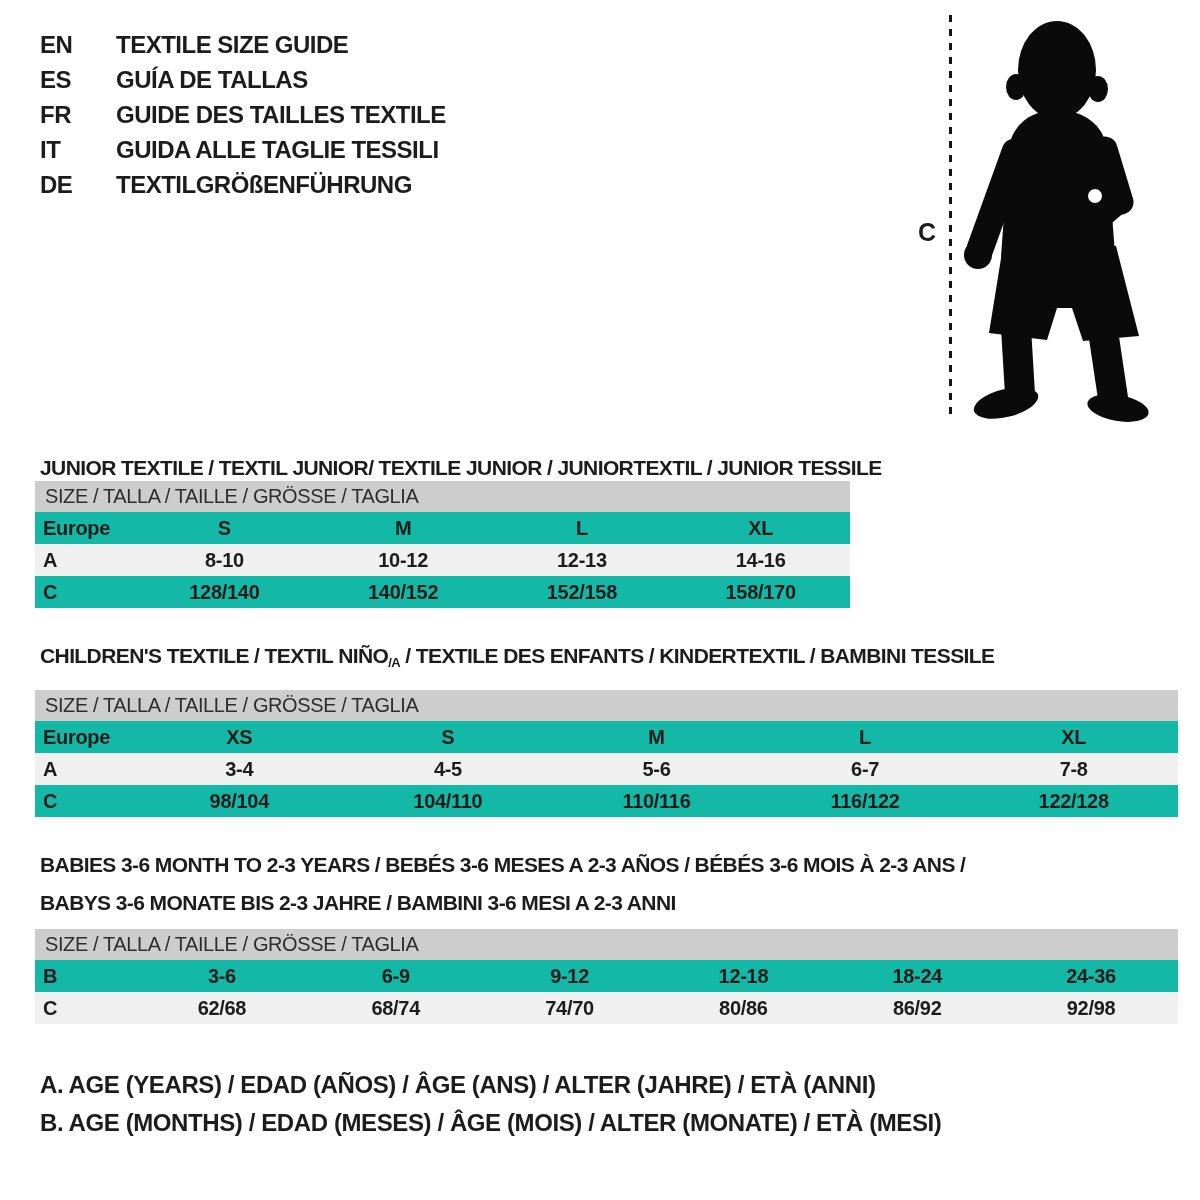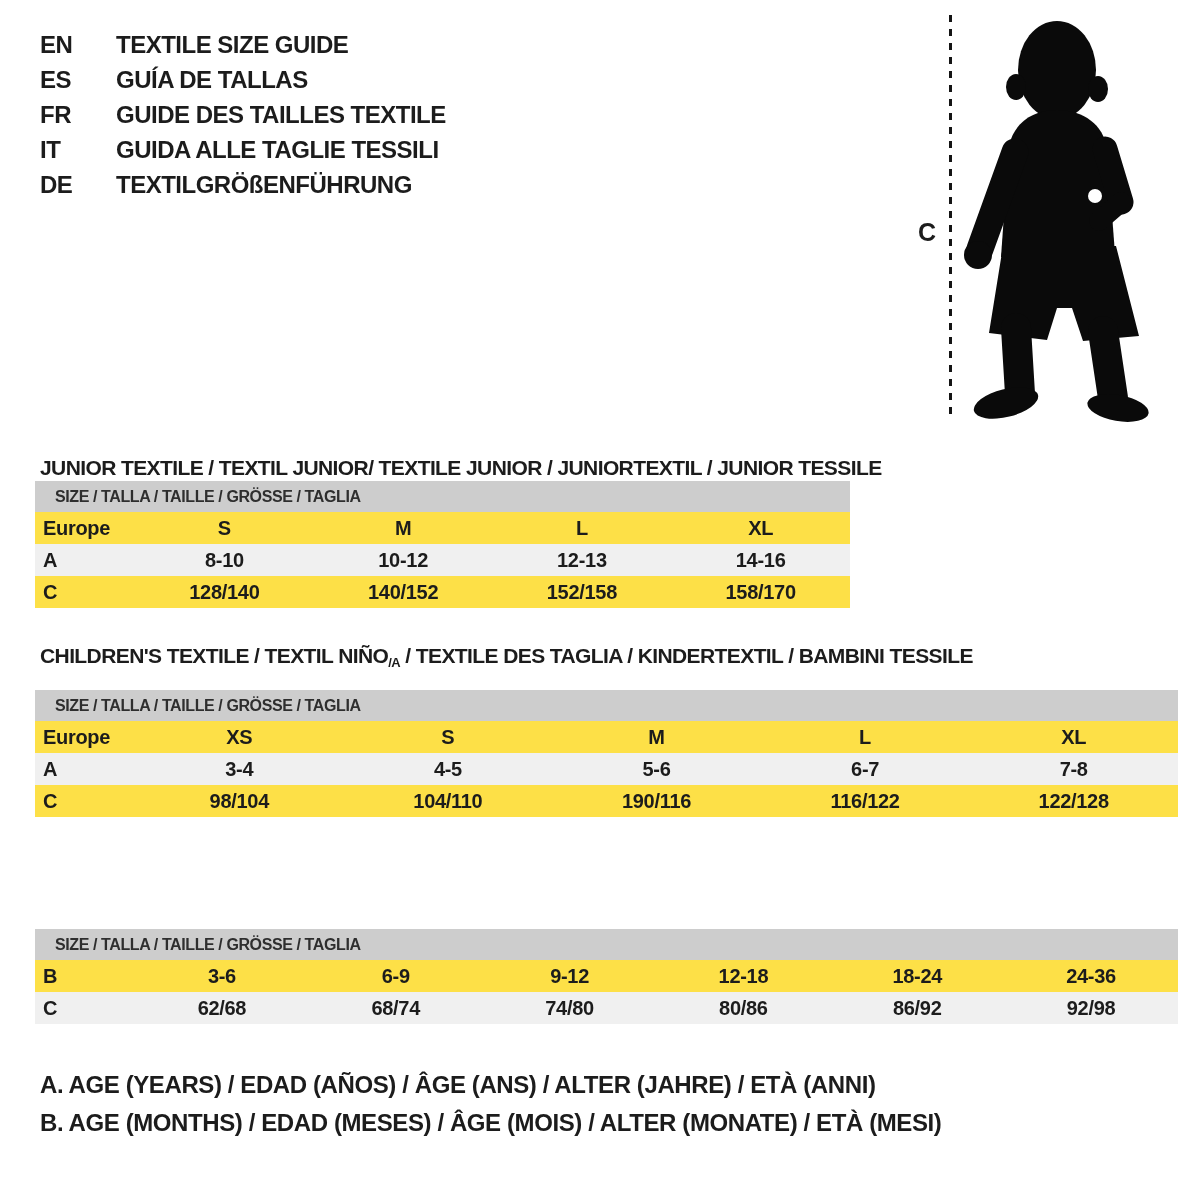--- a/index.html
+++ b/index.html
@@ -39,24 +39,24 @@
   #title2{top:644px;}
   #title3{top:846px;line-height:38px;}
   .sub-a{font-size:13px;font-weight:700;position:relative;top:4px;}
   
   .size-table{position:absolute;left:35px;}
   #t1{top:481px;width:815px;}
   #t2{top:690px;width:1143px;}
   #t3{top:929px;width:1143px;}
   .band{
     height:31px;line-height:31px;background:#cdcdcd;color:#2e2e2e;
-    font-size:16px;font-weight:700;letter-spacing:-0.4px;padding-left:20px;
+    font-size:20px;font-weight:400;letter-spacing:-0.4px;padding-left:10px;
     box-sizing:border-box;
   }
-  .trow{display:flex;align-items:center;height:32px;background:#fde047;}
+  .trow{display:flex;align-items:center;height:32px;background:#14b8a6;}
   .trow.shaded{background:#f0f0f0;}
   .rlabel{
     width:100px;padding-left:8px;box-sizing:border-box;
     font-size:20px;font-weight:700;letter-spacing:-0.3px;
   }
   .cell{
     flex:1;text-align:center;
     font-size:20px;font-weight:700;letter-spacing:-0.3px;
   }
   
@@ -141,21 +141,21 @@
       </div>
       <div class="trow">
         <span class="rlabel">C</span>
         <span class="cell">128/140</span>
         <span class="cell">140/152</span>
         <span class="cell">152/158</span>
         <span class="cell">158/170</span>
       </div>
     </div>
 
-  <div id="title2" class="sec-title"><span>CHILDREN'S TEXTILE / TEXTIL NIÑO</span><span class="sub-a">/A</span><span> / TEXTILE DES TAGLIA / KINDERTEXTIL / BAMBINI TESSILE</span></div>
+  <div id="title2" class="sec-title"><span>CHILDREN'S TEXTILE / TEXTIL NIÑO</span><span class="sub-a">/A</span><span> / TEXTILE DES ENFANTS / KINDERTEXTIL / BAMBINI TESSILE</span></div>
   <div id="t2" class="size-table">
       <div class="band">SIZE / TALLA / TAILLE / GRÖSSE / TAGLIA</div>
       <div class="trow">
         <span class="rlabel">Europe</span>
         <span class="cell">XS</span>
         <span class="cell">S</span>
         <span class="cell">M</span>
         <span class="cell">L</span>
         <span class="cell">XL</span>
       </div>
@@ -164,42 +164,46 @@
         <span class="cell">3-4</span>
         <span class="cell">4-5</span>
         <span class="cell">5-6</span>
         <span class="cell">6-7</span>
         <span class="cell">7-8</span>
       </div>
       <div class="trow">
         <span class="rlabel">C</span>
         <span class="cell">98/104</span>
         <span class="cell">104/110</span>
-        <span class="cell">190/116</span>
+        <span class="cell">110/116</span>
         <span class="cell">116/122</span>
         <span class="cell">122/128</span>
       </div>
     </div>
 
+  <div id="title3" class="sec-title">
+    <div>BABIES 3-6 MONTH TO 2-3 YEARS / BEBÉS 3-6 MESES A 2-3 AÑOS / BÉBÉS 3-6 MOIS À 2-3 ANS /</div>
+    <div>BABYS 3-6 MONATE BIS 2-3 JAHRE / BAMBINI 3-6 MESI A 2-3 ANNI</div>
+  </div>
   <div id="t3" class="size-table">
       <div class="band">SIZE / TALLA / TAILLE / GRÖSSE / TAGLIA</div>
       <div class="trow">
         <span class="rlabel">B</span>
         <span class="cell">3-6</span>
         <span class="cell">6-9</span>
         <span class="cell">9-12</span>
         <span class="cell">12-18</span>
         <span class="cell">18-24</span>
         <span class="cell">24-36</span>
       </div>
       <div class="trow shaded">
         <span class="rlabel">C</span>
         <span class="cell">62/68</span>
         <span class="cell">68/74</span>
-        <span class="cell">74/80</span>
+        <span class="cell">74/70</span>
         <span class="cell">80/86</span>
         <span class="cell">86/92</span>
         <span class="cell">92/98</span>
       </div>
     </div>
 
   <div id="legend">
     <div class="legend-line">A. AGE (YEARS) / EDAD (AÑOS) / ÂGE (ANS) / ALTER (JAHRE) / ETÀ (ANNI)</div>
     <div class="legend-line">B. AGE (MONTHS) / EDAD (MESES) / ÂGE (MOIS) / ALTER (MONATE) / ETÀ (MESI)</div>
   </div>

